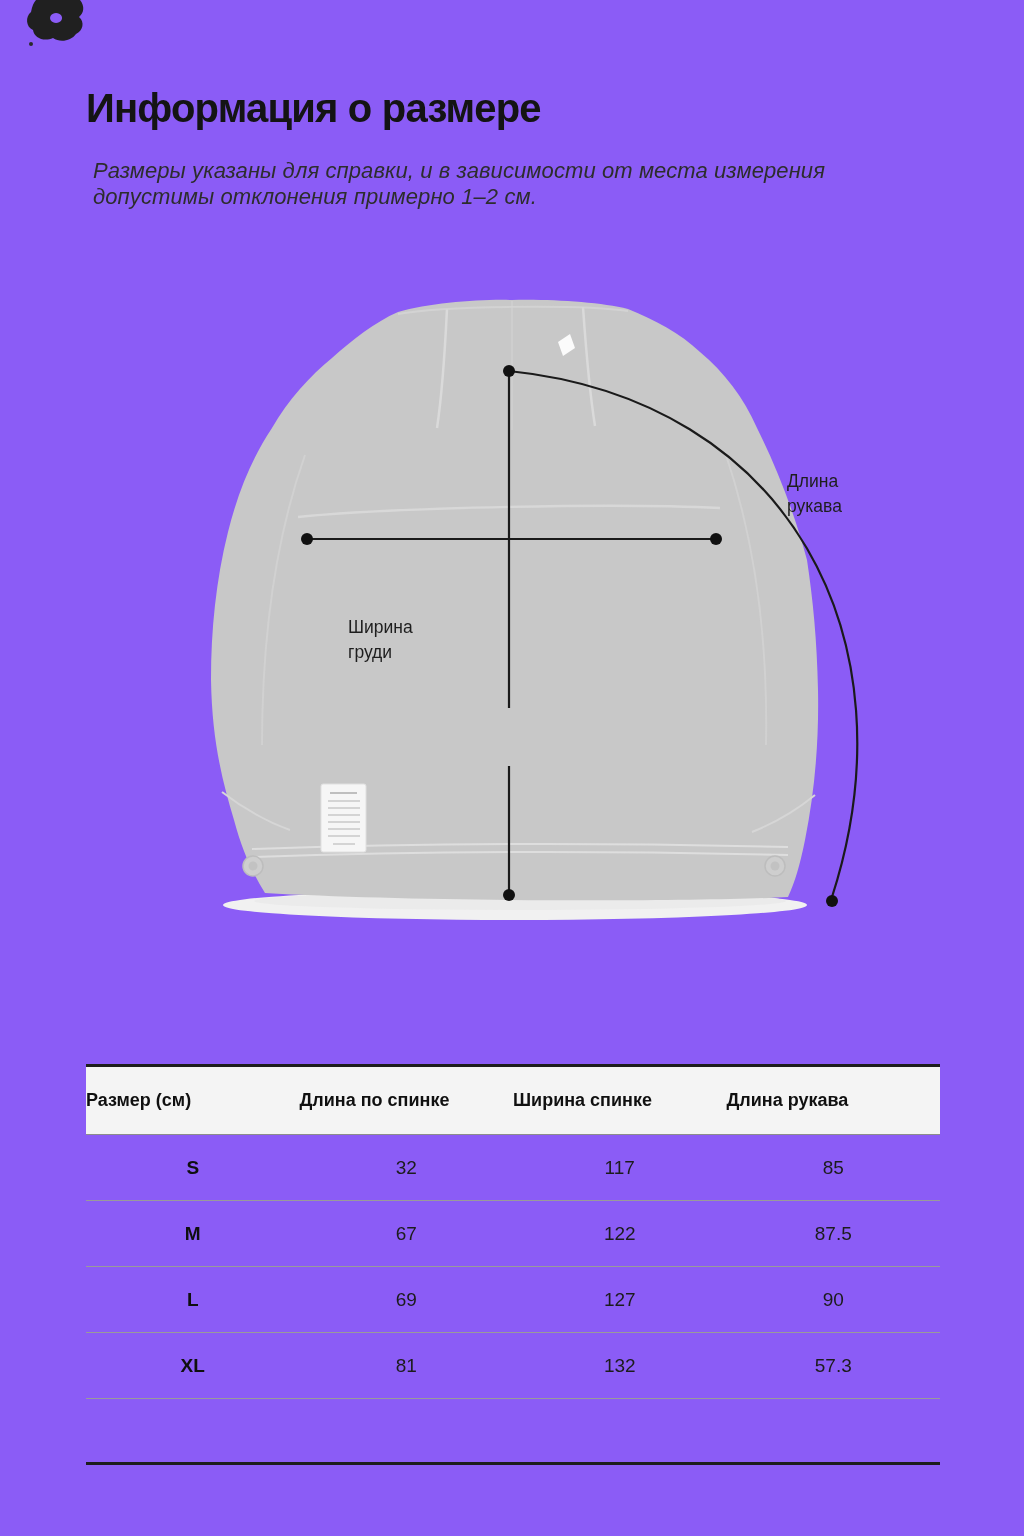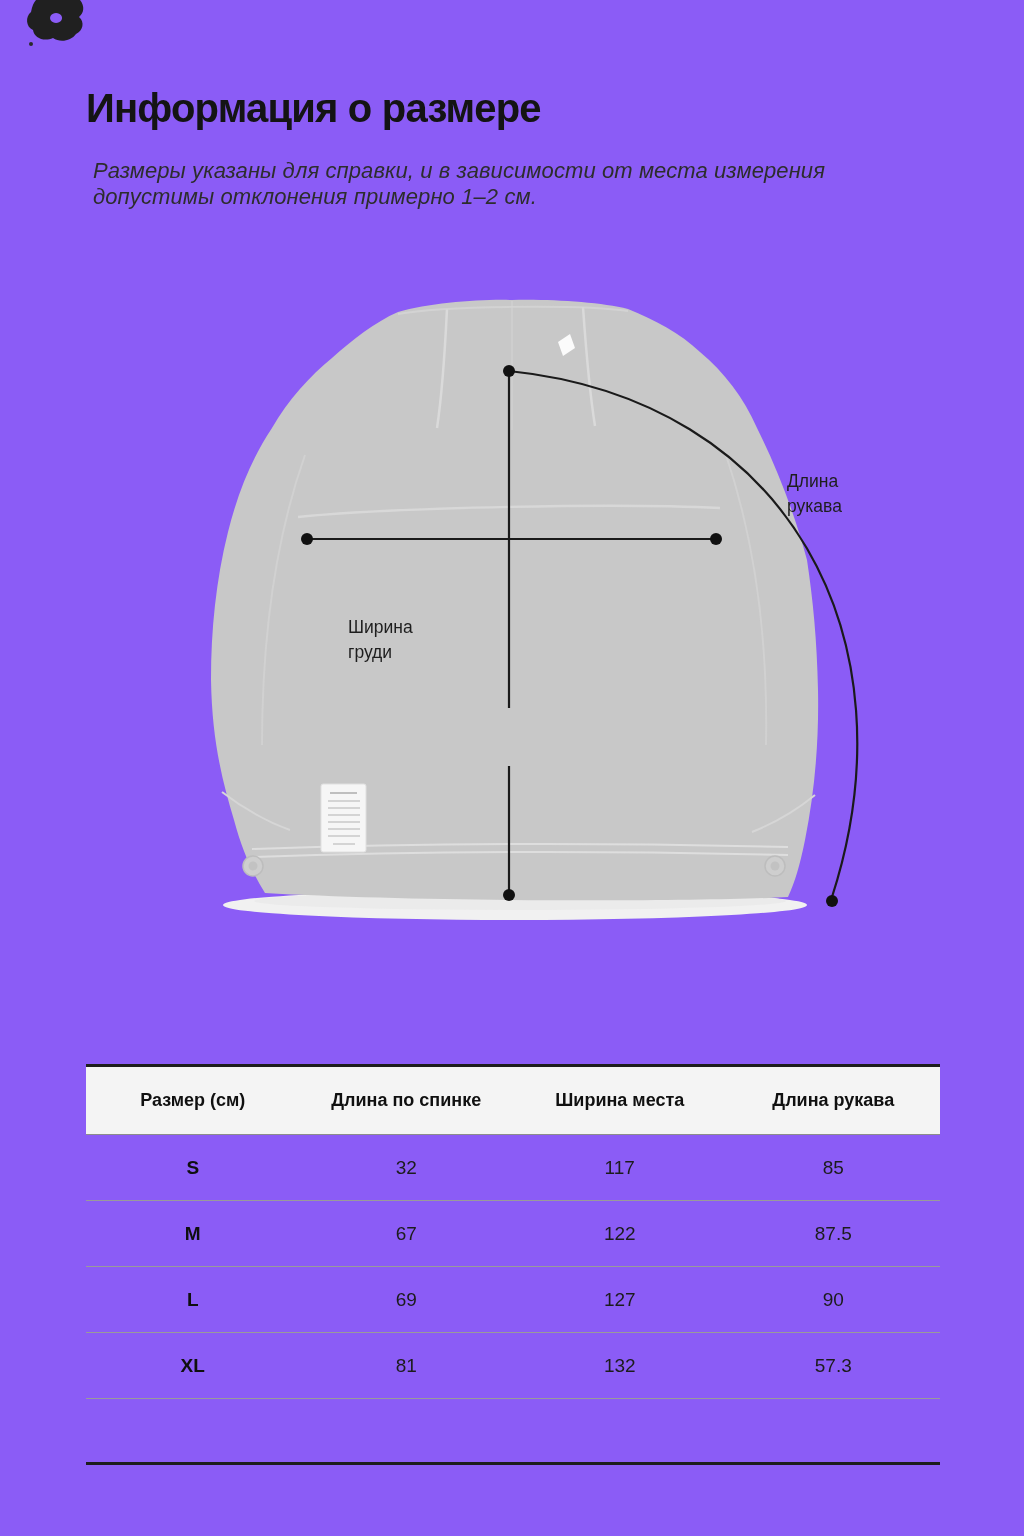--- a/index.html
+++ b/index.html
@@ -35,21 +35,21 @@
     position:absolute;left:86px;top:1064px;width:854px;
     border-collapse:collapse;table-layout:fixed;
     border-top:3px solid #1d1d1d;
     border-bottom:3px solid #1d1d1d;
   }
   .size-table thead tr{
     height:69px;background:#f4f4f4;
   }
   .size-table thead th{
     font-size:18px;font-weight:700;color:#101010;
-    text-align:center;border-bottom:1px solid #8c8c8c;padding:0;
+    text-align:left;border-bottom:1px solid #8c8c8c;padding:0;
   }
   .size-table tbody tr{height:66px;}
   .size-table tbody tr.data-row{border-bottom:1px solid #9a9a9a;}
   .size-table td{
     font-size:19px;color:#1c1c1c;text-align:center;padding:0;
   }
   .size-table td.size-cell{font-weight:700;font-size:19px;color:#0f0f0f;}
   .size-table tr.filler-row{height:65px;}
 </style>
 </head>
@@ -156,21 +156,21 @@
   <div class="measure-label label-sleeve">
     <div>Длина</div>
     <div>рукава</div>
   </div>
 
   <table class="size-table">
     <thead>
       <tr>
         <th>Размер (см)</th>
         <th>Длина по спинке</th>
-        <th>Ширина места</th>
+        <th>Ширина спинке</th>
         <th>Длина рукава</th>
       </tr>
     </thead>
     <tbody>
       <tr class="data-row">
         <td class="size-cell">S</td>
         <td>32</td>
         <td>117</td>
         <td>85</td>
       </tr>

